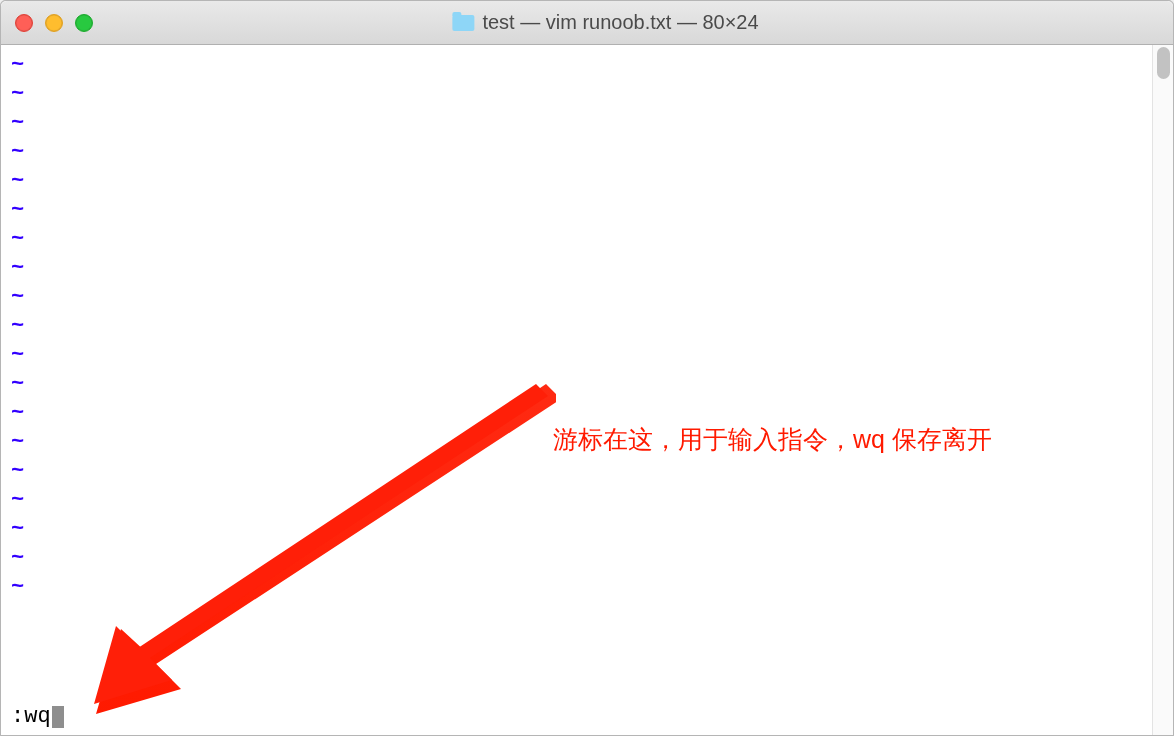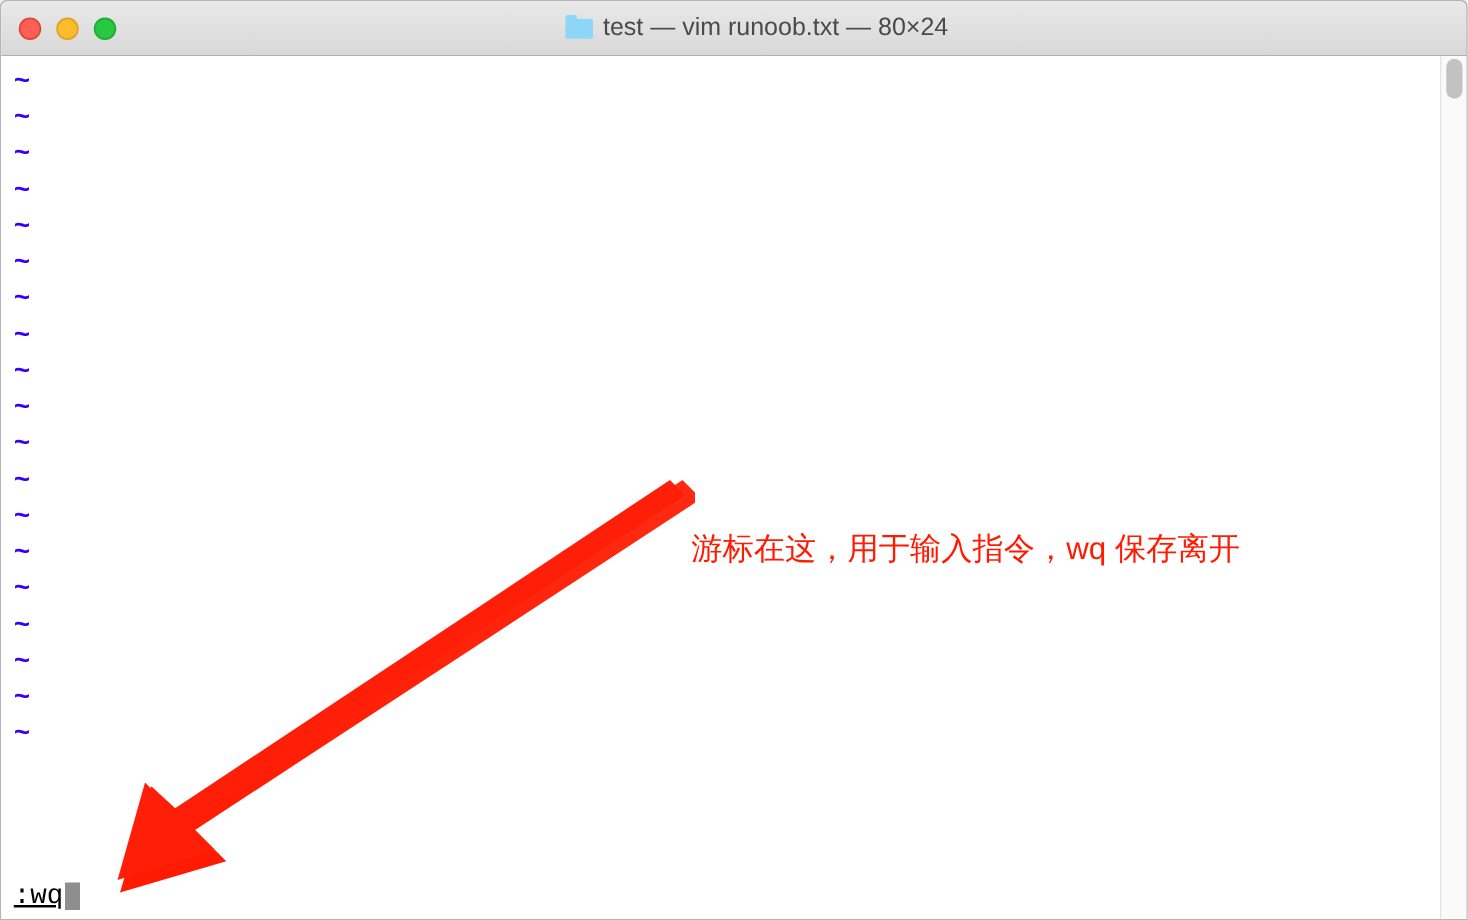--- a/index.html
+++ b/index.html
@@ -96,21 +96,20 @@
       color: #3200ff;
       font-weight: bold;
     }
     .command-line {
       position: absolute;
       bottom: 4px;
       left: 10px;
       display: flex;
       align-items: center;
       white-space: pre;
-      text-decoration: underline;
     }
     .cursor-block {
       display: inline-block;
       width: 12px;
       height: 22px;
       background: #8e8e8e;
       vertical-align: text-bottom;
       margin-left: 1px;
     }
     .scrollbar-track {

